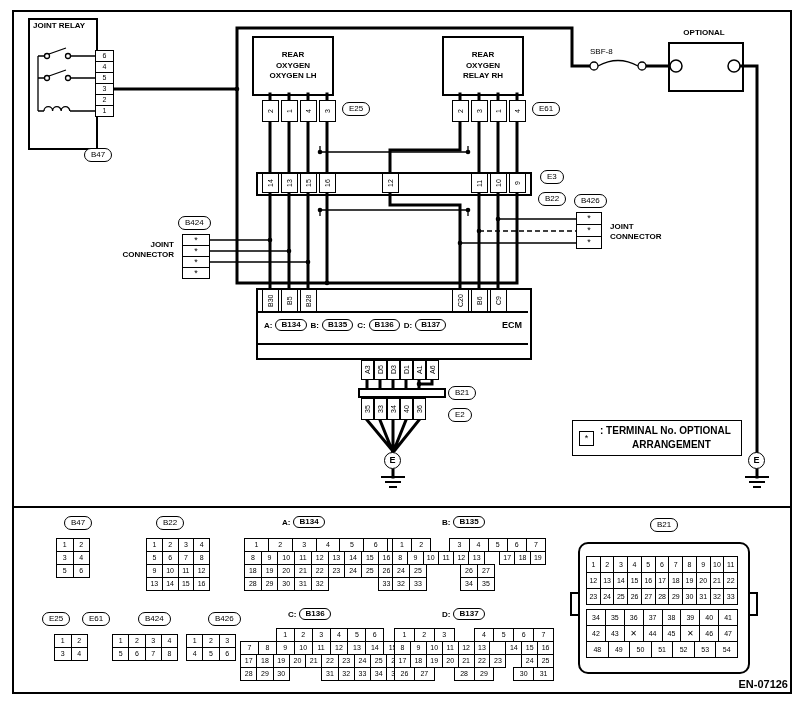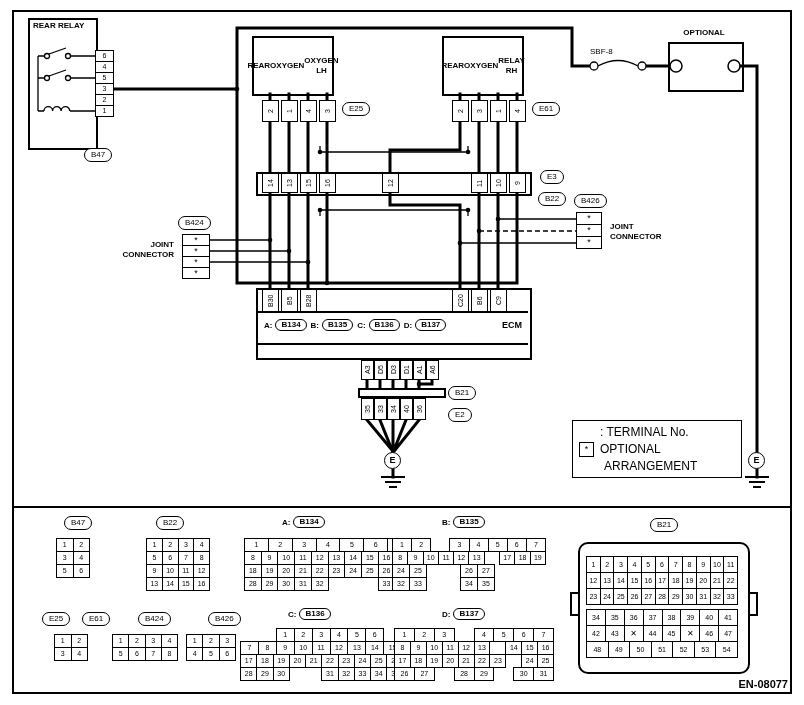--- a/index.html
+++ b/index.html
@@ -6,39 +6,39 @@
   .page{position:relative;width:804px;height:705px;background:#fff;overflow:hidden;}
   .border-frame{position:absolute;left:12px;top:10px;width:776px;height:680px;border:2px solid #000;}
   .divider{position:absolute;left:12px;top:506px;width:780px;height:2px;background:#000;}
   svg.wires{position:absolute;left:0;top:0;}
   .box{position:absolute;border:2px solid #000;background:transparent;}
   .oval{position:absolute;border:1.5px solid #000;border-radius:10px;padding:1px 6px;font-size:8px;background:#fff;white-space:nowrap;line-height:1.2;}
   .oval-inline{display:inline-block;border:1.5px solid #000;border-radius:10px;padding:0 5px;font-size:8px;background:#fff;white-space:nowrap;line-height:1.3;}
   .lbl{position:absolute;font-size:8px;font-weight:bold;white-space:nowrap;}
   .pcell{position:absolute;border:1px solid #000;background:#fff;display:flex;align-items:center;justify-content:center;font-size:7px;}
   .vpin{writing-mode:vertical-rl;transform:rotate(180deg);}
-  .sensor-box{display:flex;flex-direction:row;align-items:center;justify-content:center;text-align:center;font-size:8px;font-weight:bold;line-height:1.3;}
+  .sensor-box{display:flex;flex-direction:column;align-items:center;justify-content:center;text-align:center;font-size:8px;font-weight:bold;line-height:1.3;}
   .pingrid{position:absolute;display:flex;flex-direction:column;}
   .pin-row{display:flex;}
   .pin-row + .pin-row{margin-top:-1px;}
   .pin-row > * + *{margin-left:-1px;}
   .pin-cell{flex:1;border:1px solid #000;background:#fff;text-align:center;font-size:7px;height:12px;line-height:12px;min-width:0;overflow:hidden;}
   .pin-gap{flex:1;border:1px solid transparent;height:12px;}
   .pin-spacer{height:6px;}
   .pin-x{font-size:8px;}
   .relaypins .pin-cell{height:10px;line-height:10px;}
   .jc424 .pin-cell{height:10px;line-height:10px;font-size:9px;}
   .jc426 .pin-cell{height:11px;line-height:11px;font-size:9px;}
   .b21g .pin-cell,.b21g .pin-gap{height:15px;line-height:15px;}
   .gnd{position:absolute;width:15px;height:15px;border:1.5px solid #000;border-radius:50%;background:#fff;text-align:center;line-height:15px;font-size:9px;font-weight:bold;}
   .ecm-row{position:absolute;display:flex;align-items:center;gap:4px;font-size:8px;font-weight:bold;}
   .ecm-row .grp{display:flex;align-items:center;gap:3px;}
   .legend-box{position:absolute;border:1.5px solid #000;display:flex;align-items:center;gap:6px;padding:3px 6px;background:#fff;}
   .legend-star{width:13px;height:13px;border:1px solid #000;text-align:center;line-height:13px;font-size:9px;flex:none;}
-  .legend-text{font-size:12px;font-weight:normal;line-height:1.4;}
+  .legend-text{font-size:10px;font-weight:bold;line-height:1.4;}
   .jc-name{position:absolute;font-size:8px;font-weight:bold;line-height:1.25;}
   .conn-label{position:absolute;display:flex;align-items:center;gap:3px;font-size:8px;font-weight:bold;}
   .b21-outline{position:absolute;border:2px solid #000;border-radius:10px;}
   .b21-tab{position:absolute;border:2px solid #000;background:#fff;}
   .fig-code{position:absolute;font-size:11px;font-weight:bold;text-align:right;}
 </style>
 </head>
 <body>
 
 <div class="page">
@@ -82,21 +82,21 @@
         <circle cx="468" cy="152" r="2.3"></circle>
       <circle cx="320" cy="210" r="2.3"></circle>
         <circle cx="468" cy="210" r="2.3"></circle>
     </g>
   </svg>
 
   <div class="border-frame"></div>
   <div class="divider"></div>
 
   <div class="box" style="left:28px;top:18px;width:66px;height:128px;"></div>
-  <div class="lbl" style="left:33px;top:21px;">REAR RELAY</div>
+  <div class="lbl" style="left:33px;top:21px;">JOINT RELAY</div>
   <div class="pingrid relaypins" style="left:95px;top:50px;width:19px;">
       <div class="pin-row">
         <div class="pin-cell">6</div>
       </div>
       <div class="pin-row">
         <div class="pin-cell">4</div>
       </div>
       <div class="pin-row">
         <div class="pin-cell">5</div>
       </div>
@@ -232,21 +232,21 @@
   <div class="oval" style="left:448px;top:386px;">B21</div>
   <div class="oval" style="left:448px;top:408px;">E2</div>
 
   <div class="gnd" style="left:384px;top:452px;">E</div>
   <div class="gnd" style="left:748px;top:452px;">E</div>
 
   <div class="legend-box" style="left:572px;top:420px;width:156px;">
     <span class="legend-star">*</span>
     <span class="legend-text">
       <div>: TERMINAL No. OPTIONAL</div>
-      <div style="padding-left:4px;">ARRANGEMENT</div>
+      <div style="padding-left:4px;margin-left:28px;">ARRANGEMENT</div>
     </span>
   </div>
 
   <div class="oval" style="left:64px;top:516px;">B47</div>
   <div class="pingrid" style="left:56px;top:538px;width:34px;">
       <div class="pin-row">
         <div class="pin-cell">1</div>
         <div class="pin-cell">2</div>
       </div>
       <div class="pin-row">
@@ -610,15 +610,15 @@
         <div class="pin-cell">48</div>
         <div class="pin-cell">49</div>
         <div class="pin-cell">50</div>
         <div class="pin-cell">51</div>
         <div class="pin-cell">52</div>
         <div class="pin-cell">53</div>
         <div class="pin-cell">54</div>
       </div>
     </div>
 
-  <div class="fig-code" style="left:700px;top:678px;width:88px;">EN-08077</div>
+  <div class="fig-code" style="left:700px;top:678px;width:88px;">EN-07126</div>
 
 </div>
 
 </body></html>

